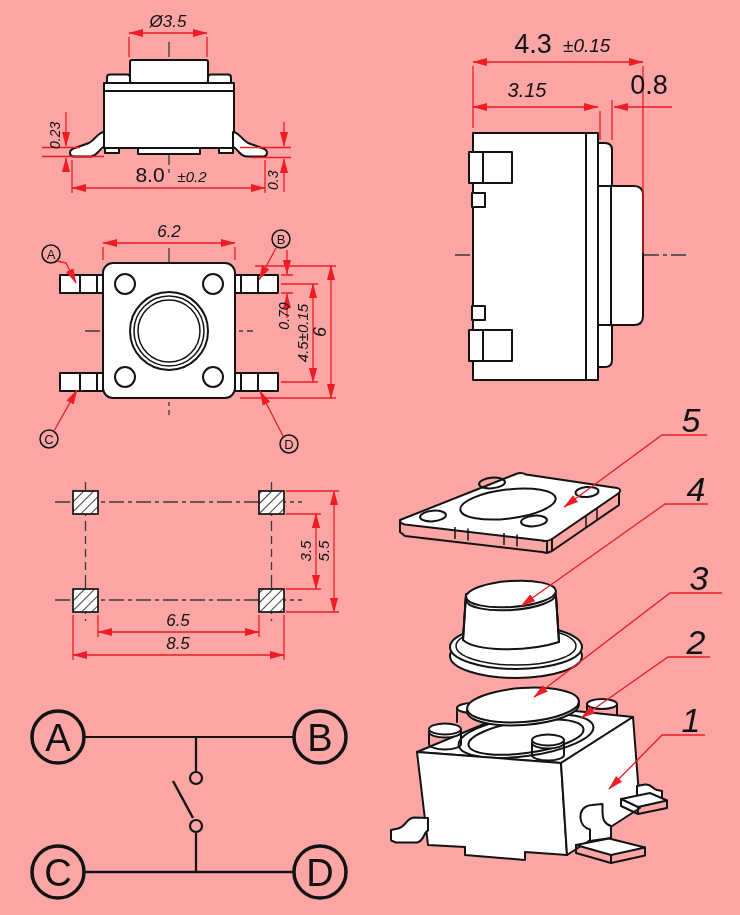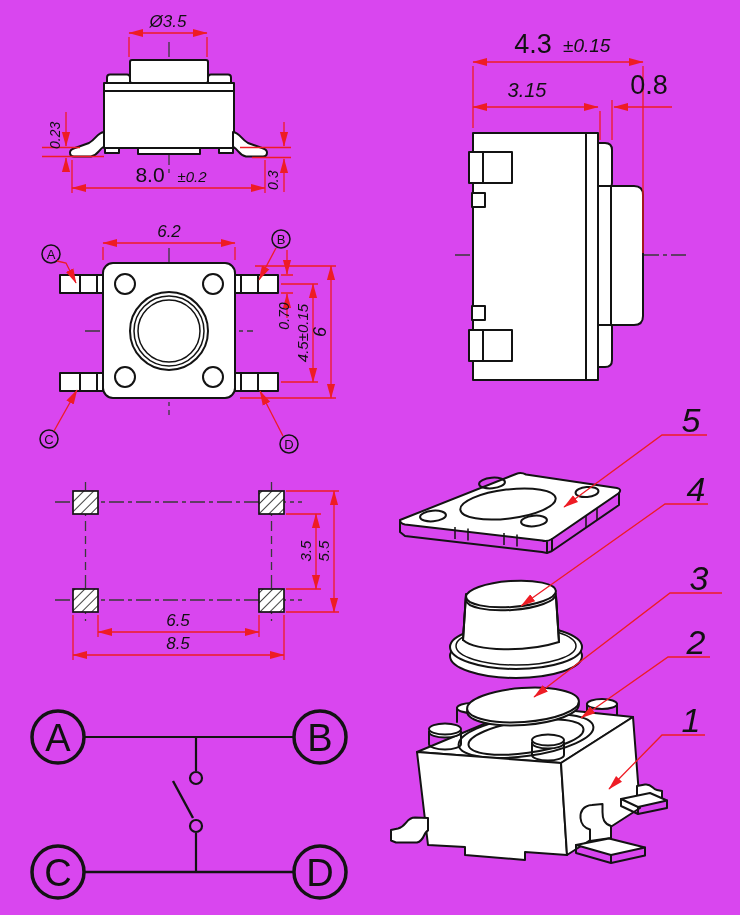--- a/index.html
+++ b/index.html
@@ -1,16 +1,16 @@
 <!DOCTYPE html>
 <html><head>
 <meta charset="utf-8">
 <style>
   html,body{margin:0;padding:0;background:#ffffff;}
-  .canvas{width:740px;height:915px;position:relative;background:#d946ef;overflow:hidden;}
+  .canvas{width:740px;height:915px;position:relative;background:#fca5a5;overflow:hidden;}
   svg{display:block;}
   svg text{font-family:"Liberation Sans","DejaVu Sans",sans-serif;fill:#111;}
   .dim{font-style:italic;}
   .blk{stroke:#131313;fill:none;stroke-width:2;stroke-linejoin:round;stroke-linecap:round;}
   .blkw{stroke:#131313;fill:#ffffff;stroke-width:2;stroke-linejoin:round;stroke-linecap:round;}
   .blk-thin{stroke:#131313;fill:none;stroke-width:1.5;}
   .cl{stroke:#3a3a3a;fill:none;stroke-width:1.3;stroke-dasharray:15 4 4 4;}
   .dash{stroke:#3a3a3a;fill:none;stroke-width:1.3;stroke-dasharray:8 5;}
   .red{stroke:#ee1c25;fill:none;stroke-width:1.3;}
 </style>

